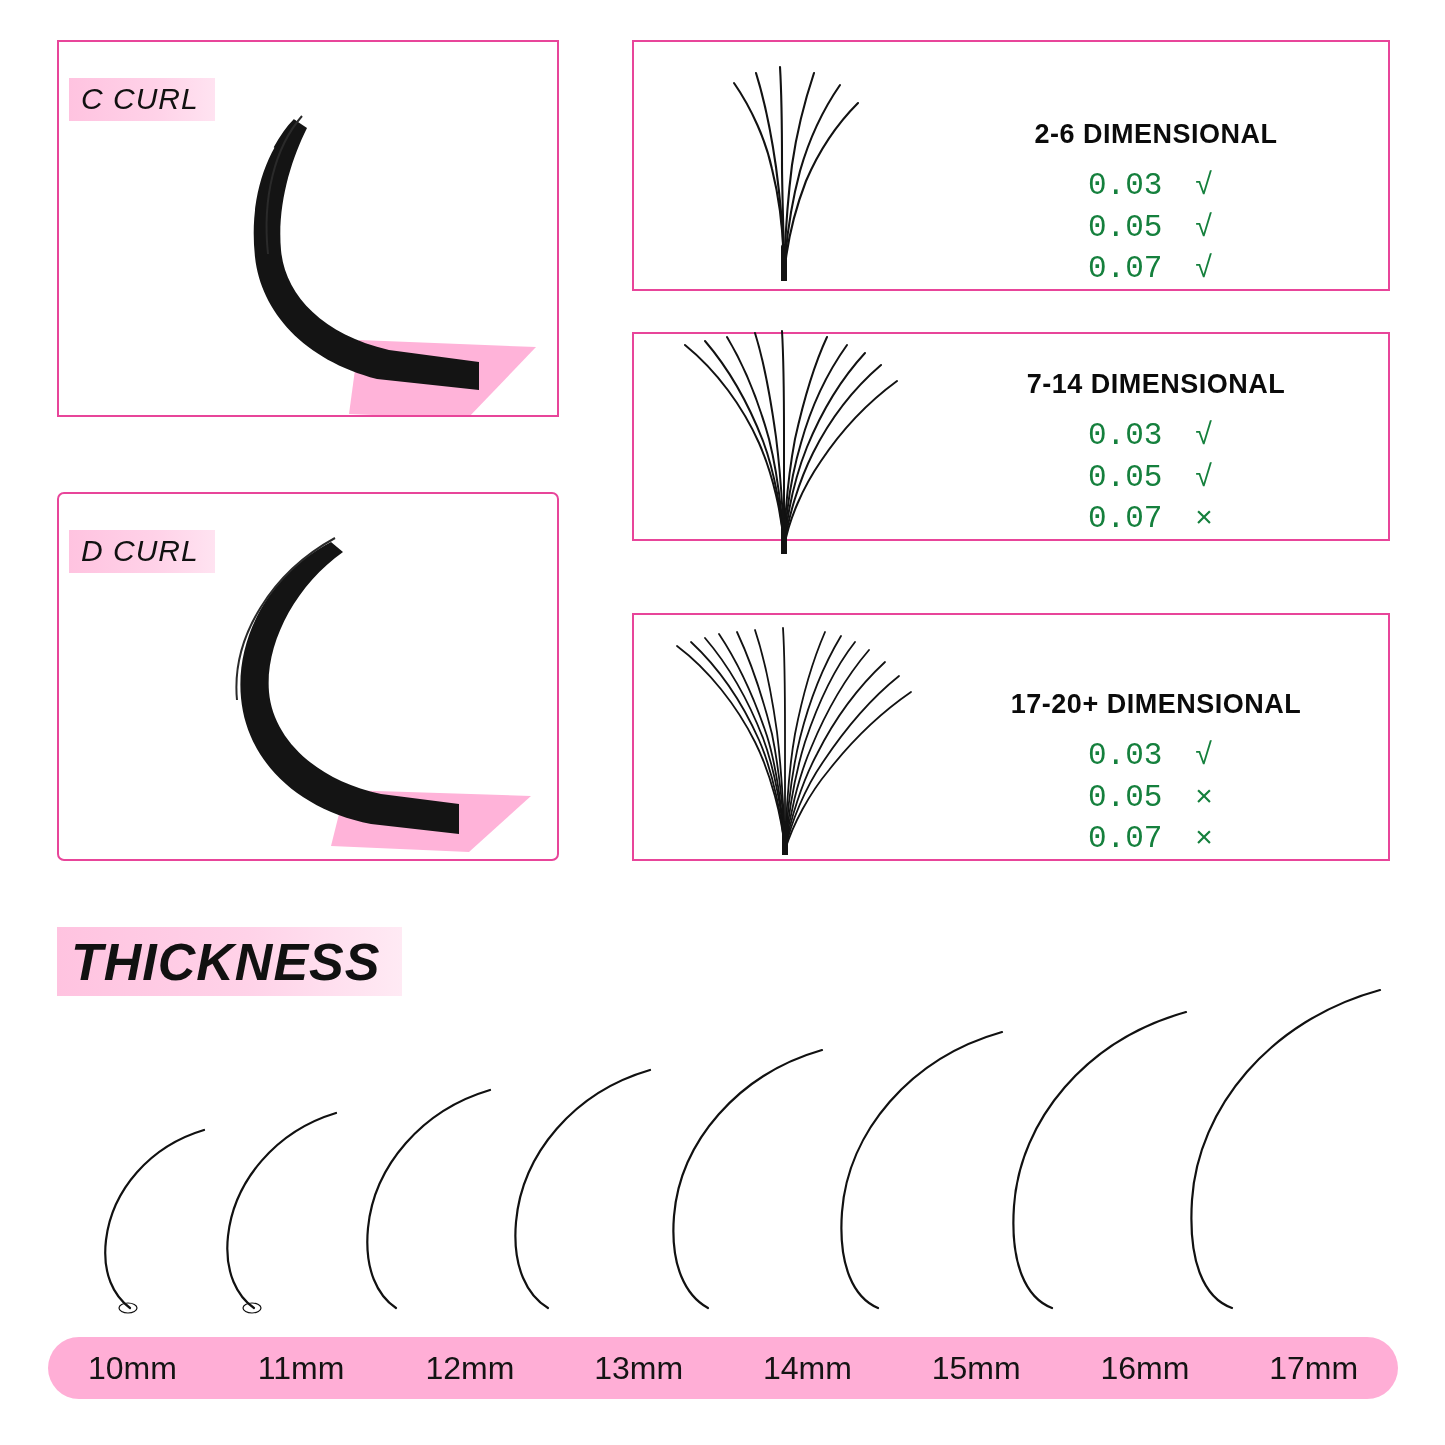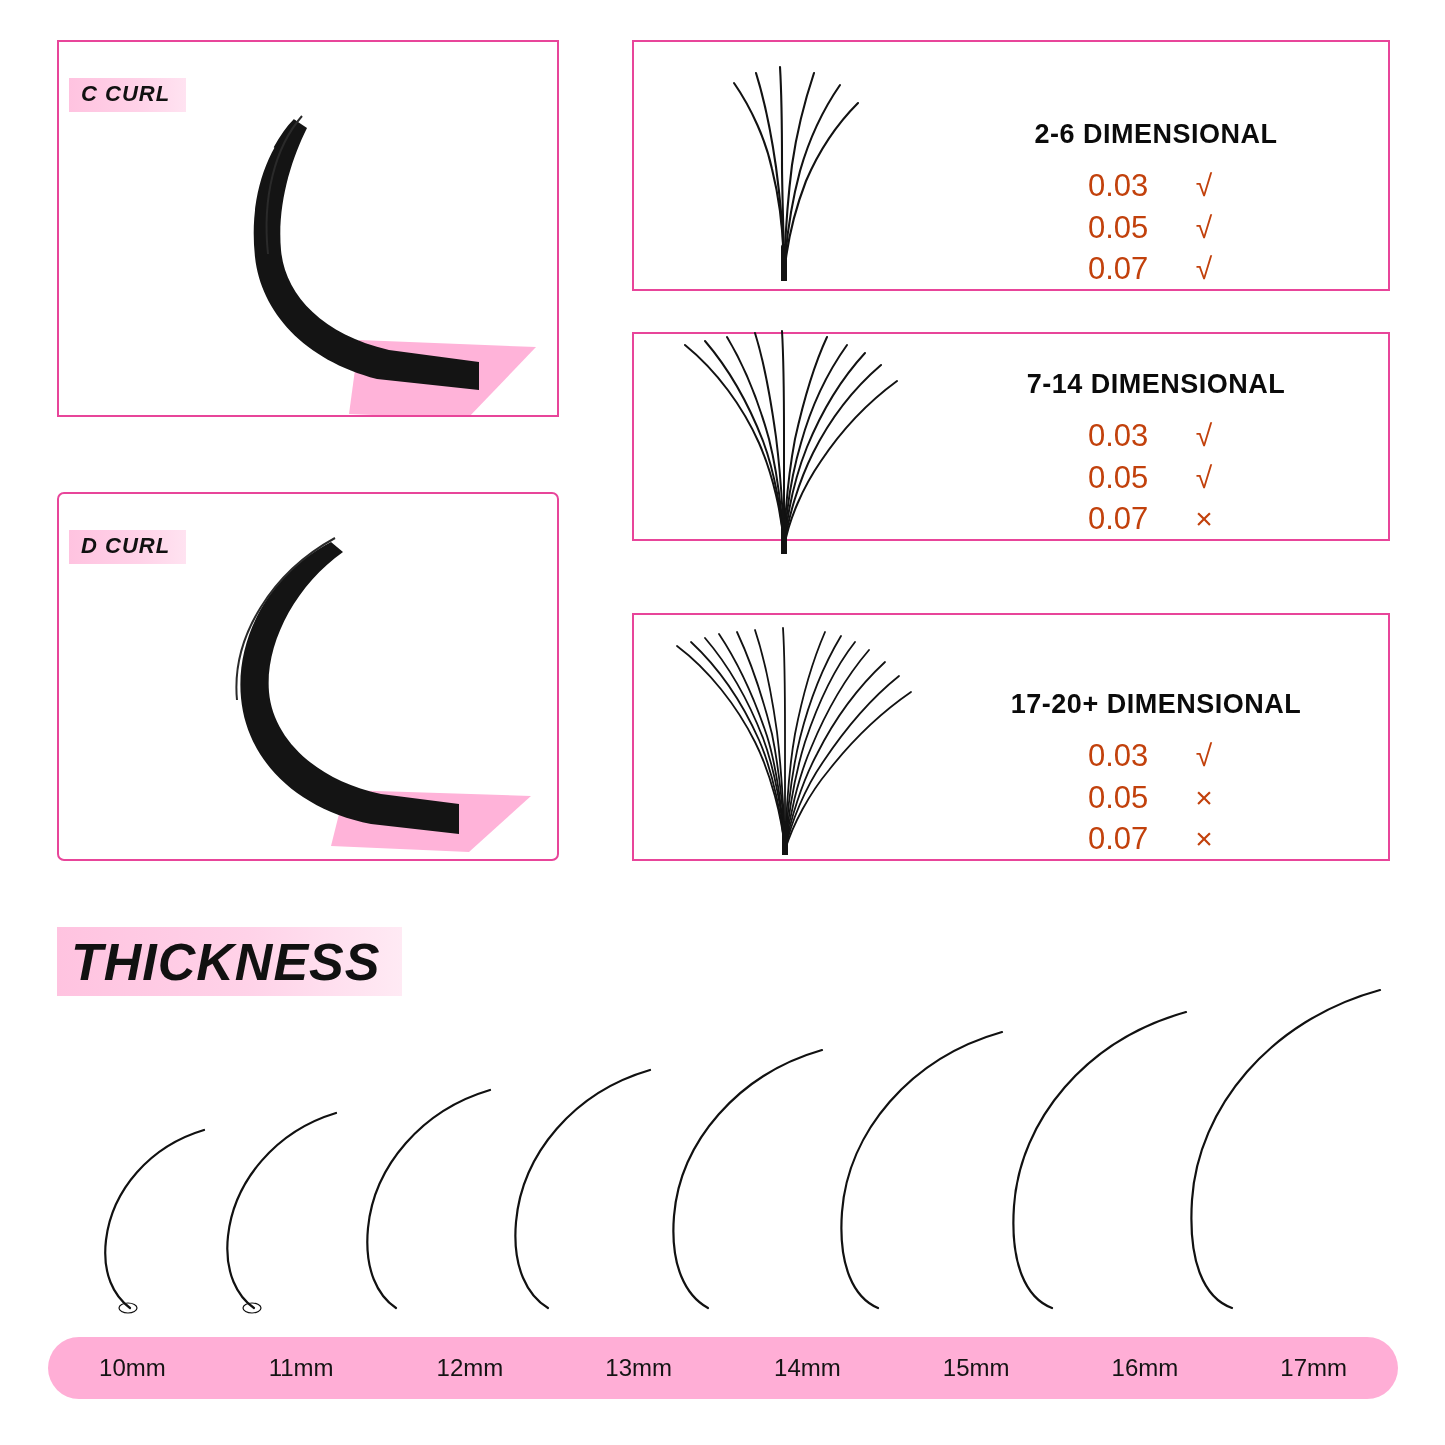--- a/index.html
+++ b/index.html
@@ -31,22 +31,22 @@
   .panel-c-curl { left: 57px;  top: 40px;  width: 502px; height: 377px; }
   .panel-d-curl { left: 57px;  top: 492px; width: 502px; height: 369px; border-radius: 7px; }
 
   .curl-tag {
     position: absolute;
     left: 10px;
     top: 36px;
     background: linear-gradient(90deg, #ffc3e0 0%, #ffd2e8 60%, #ffe3f1 100%);
     padding: 4px 16px 6px 12px;
     font-style: italic;
-    font-weight: 700;
-    font-size: 22px;
+    font-weight: 400;
+    font-size: 30px;
     letter-spacing: 1px;
     color: #111;
     line-height: 1.1;
   }
 
   
   .panel-dim-1 { left: 632px; top: 40px;  width: 758px; height: 251px; }
   .panel-dim-2 { left: 632px; top: 332px; width: 758px; height: 209px; }
   .panel-dim-3 { left: 632px; top: 613px; width: 758px; height: 248px; }
 
@@ -83,23 +83,23 @@
   }
   .dim-rows {
     display: flex;
     flex-direction: column;
     gap: 2px;
   }
   .dim-row {
     display: flex;
     flex-direction: row;
     align-items: baseline;
-    font-family: Liberation Sans, sans-serif;
+    font-family: Liberation Mono, monospace;
     font-size: 31px;
-    color: #c2410c;
+    color: #15803d;
     line-height: 1.28;
   }
   .dim-val {
     width: 96px;
     text-align: left;
   }
   .dim-mark {
     width: 40px;
     text-align: center;
     font-size: 30px;
@@ -141,21 +141,21 @@
     height: 62px;
     background: #ffaed6;
     border-radius: 31px;
     display: flex;
     flex-direction: row;
     align-items: center;
   }
   .size-label {
     flex: 1 1 0;
     text-align: center;
-    font-size: 24px;
+    font-size: 32px;
     color: #141414;
     font-family: "Liberation Sans", sans-serif;
   }
 </style>
 </head>
 <body>
 
 <div class="stage">
 
   <div class="panel panel-c-curl">

